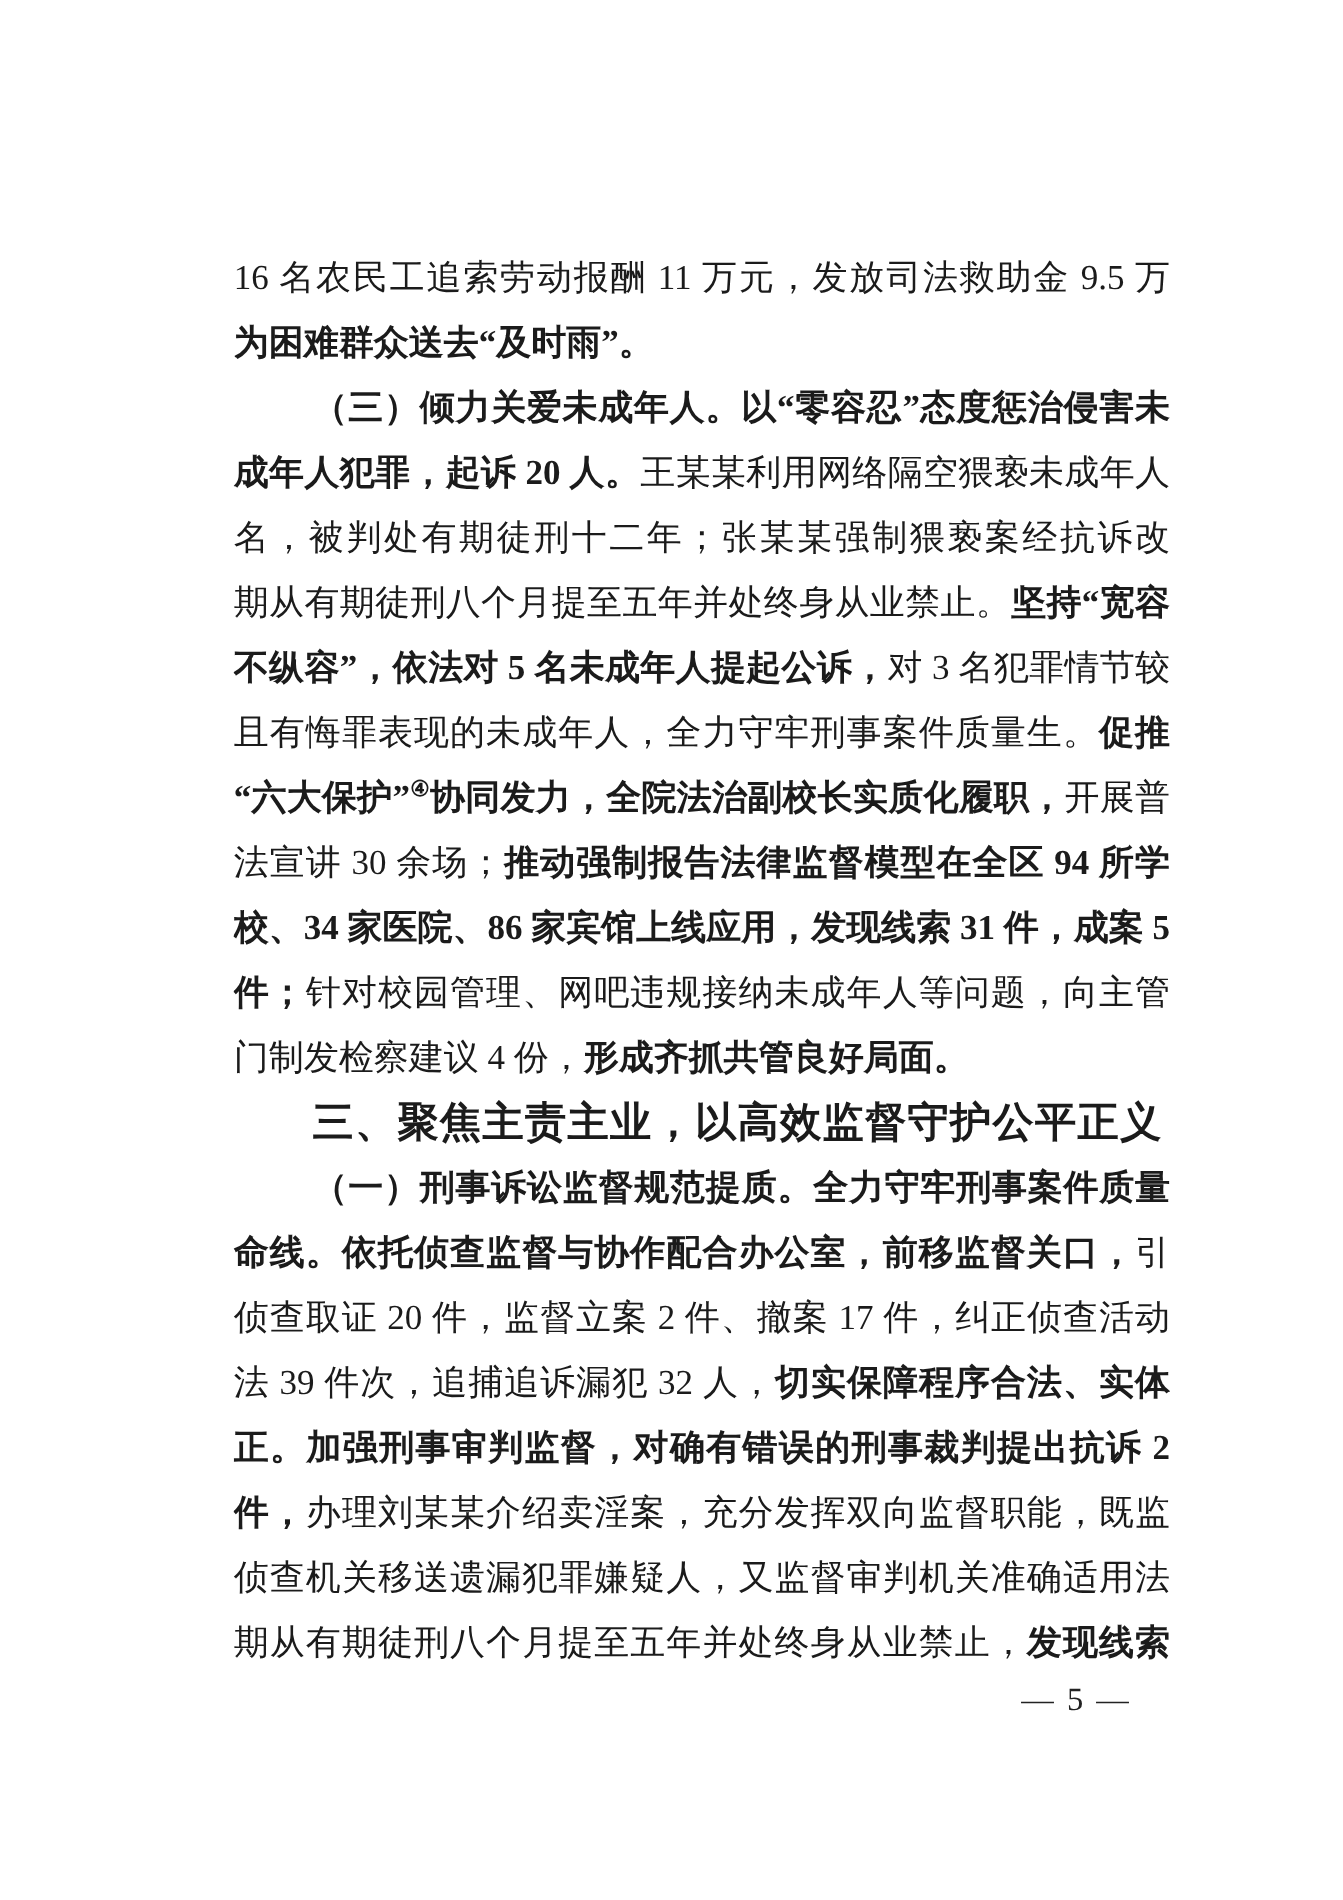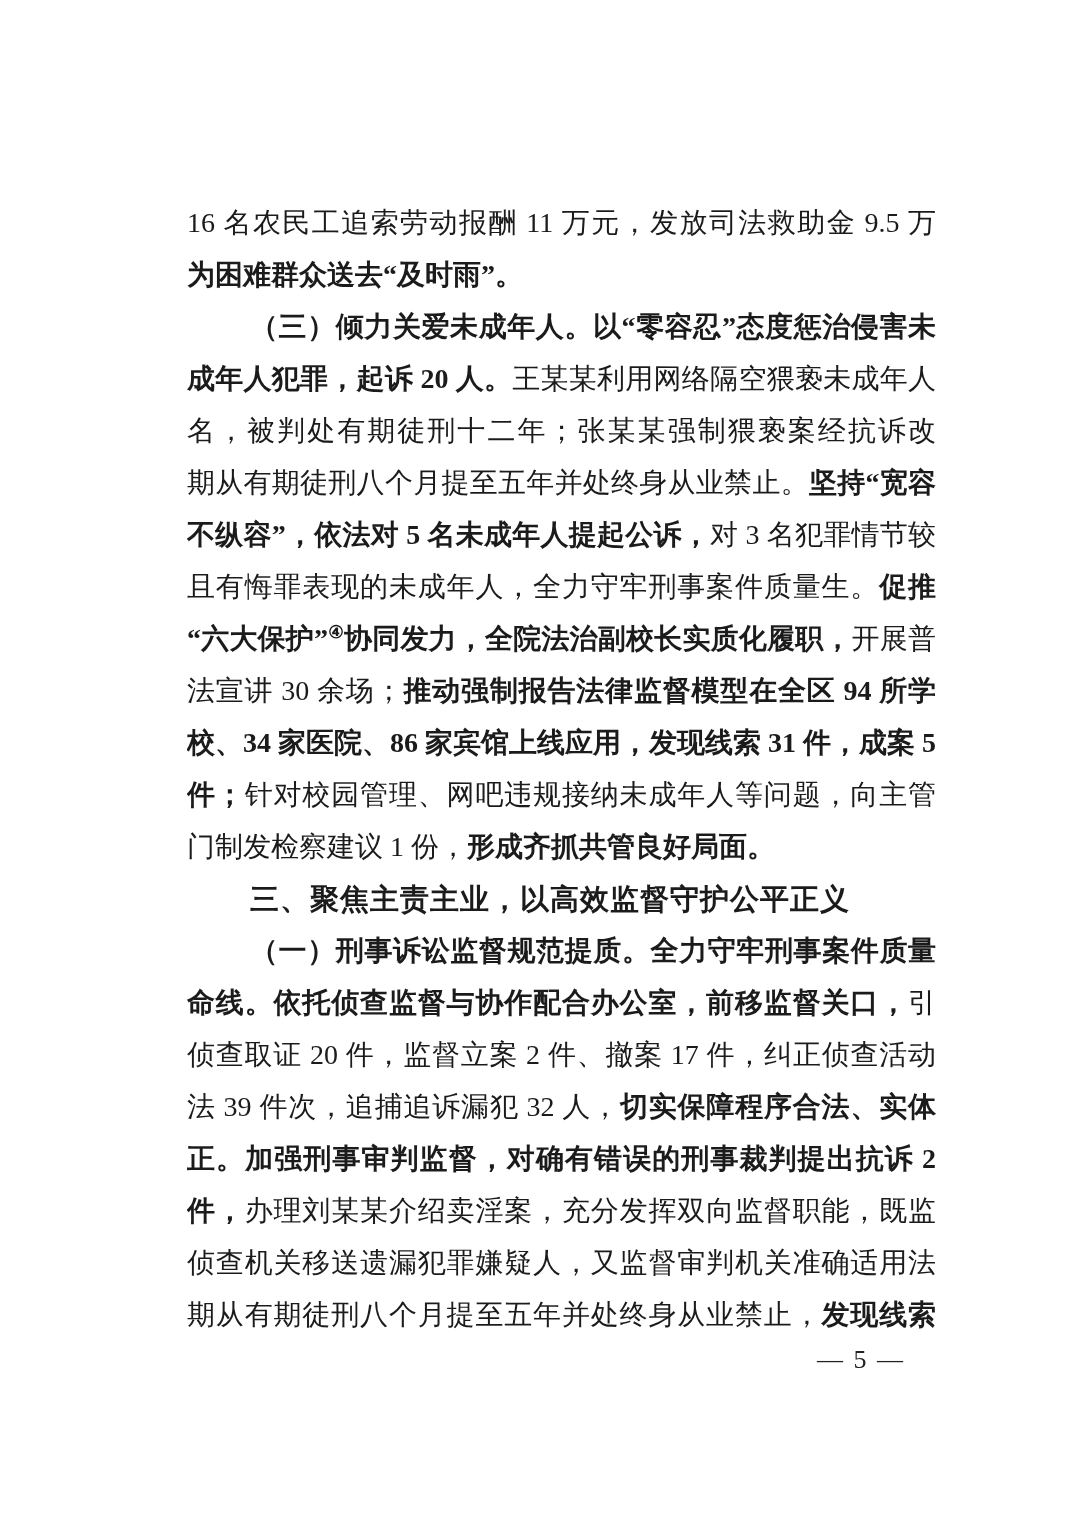--- a/index.html
+++ b/index.html
@@ -35,21 +35,21 @@
   }
   .line.align-left {
     text-align: right;
     text-align-last: left;
   }
   .line.indent {
     text-indent: 63px;
   }
   .line.heading {
     font-family: Liberation Serif, serif;
-    font-size: 29px;
+    font-size: 33px;
     font-weight: bold;
     letter-spacing: 1px;
   }
   .run-bold {
     font-weight: bold;
   }
   .sup {
     font-size: 0.62em;
     vertical-align: super;
     line-height: 0;
@@ -74,21 +74,21 @@
       <div class="line indent"><span class="run-bold">（三）倾力关爱未成年人。以“零容忍”态度惩治侵害未</span></div>
       <div class="line"><span class="run-bold">成年人犯罪，起诉 20 人。</span><span class="">王某某利用网络隔空猥亵未成年人 22</span></div>
       <div class="line"><span class="">名，被判处有期徒刑十二年；张某某强制猥亵案经抗诉改判，刑</span></div>
       <div class="line"><span class="">期从有期徒刑八个月提至五年并处终身从业禁止。</span><span class="run-bold">坚持“宽容</span></div>
       <div class="line"><span class="run-bold">不纵容”，依法对 5 名未成年人提起公诉，</span><span class="">对 3 名犯罪情节较轻</span></div>
       <div class="line"><span class="">且有悔罪表现的未成年人，全力守牢刑事案件质量生。</span><span class="run-bold">促推</span></div>
       <div class="line"><span class="run-bold">“六大保护”</span><span class="run-bold sup">④</span><span class="run-bold">协同发力，全院法治副校长实质化履职，</span><span class="">开展普</span></div>
       <div class="line"><span class="">法宣讲 30 余场；</span><span class="run-bold">推动强制报告法律监督模型在全区 94 所学</span></div>
       <div class="line"><span class="run-bold">校、34 家医院、86 家宾馆上线应用，发现线索 31 件，成案 5</span></div>
       <div class="line"><span class="run-bold">件；</span><span class="">针对校园管理、网吧违规接纳未成年人等问题，向主管部</span></div>
-      <div class="line align-left"><span class="">门制发检察建议 1 份，</span><span class="run-bold">形成齐抓共管良好局面。</span></div>
+      <div class="line align-left"><span class="">门制发检察建议 4 份，</span><span class="run-bold">形成齐抓共管良好局面。</span></div>
       <div class="line indent heading align-left"><span class="run-bold">三、聚焦主责主业，以高效监督守护公平正义</span></div>
       <div class="line indent"><span class="run-bold">（一）刑事诉讼监督规范提质。全力守牢刑事案件质量生</span></div>
       <div class="line"><span class="run-bold">命线。依托侦查监督与协作配合办公室，前移监督关口，</span><span class="">引导</span></div>
       <div class="line"><span class="">侦查取证 20 件，监督立案 2 件、撤案 17 件，纠正侦查活动违</span></div>
       <div class="line"><span class="">法 39 件次，追捕追诉漏犯 32 人，</span><span class="run-bold">切实保障程序合法、实体公</span></div>
       <div class="line"><span class="run-bold">正。加强刑事审判监督，对确有错误的刑事裁判提出抗诉 2</span></div>
       <div class="line"><span class="run-bold">件，</span><span class="">办理刘某某介绍卖淫案，充分发挥双向监督职能，既监督</span></div>
       <div class="line"><span class="">侦查机关移送遗漏犯罪嫌疑人，又监督审判机关准确适用法律，</span></div>
       <div class="line"><span class="">期从有期徒刑八个月提至五年并处终身从业禁止，</span><span class="run-bold">发现线索</span></div>
     </div>

